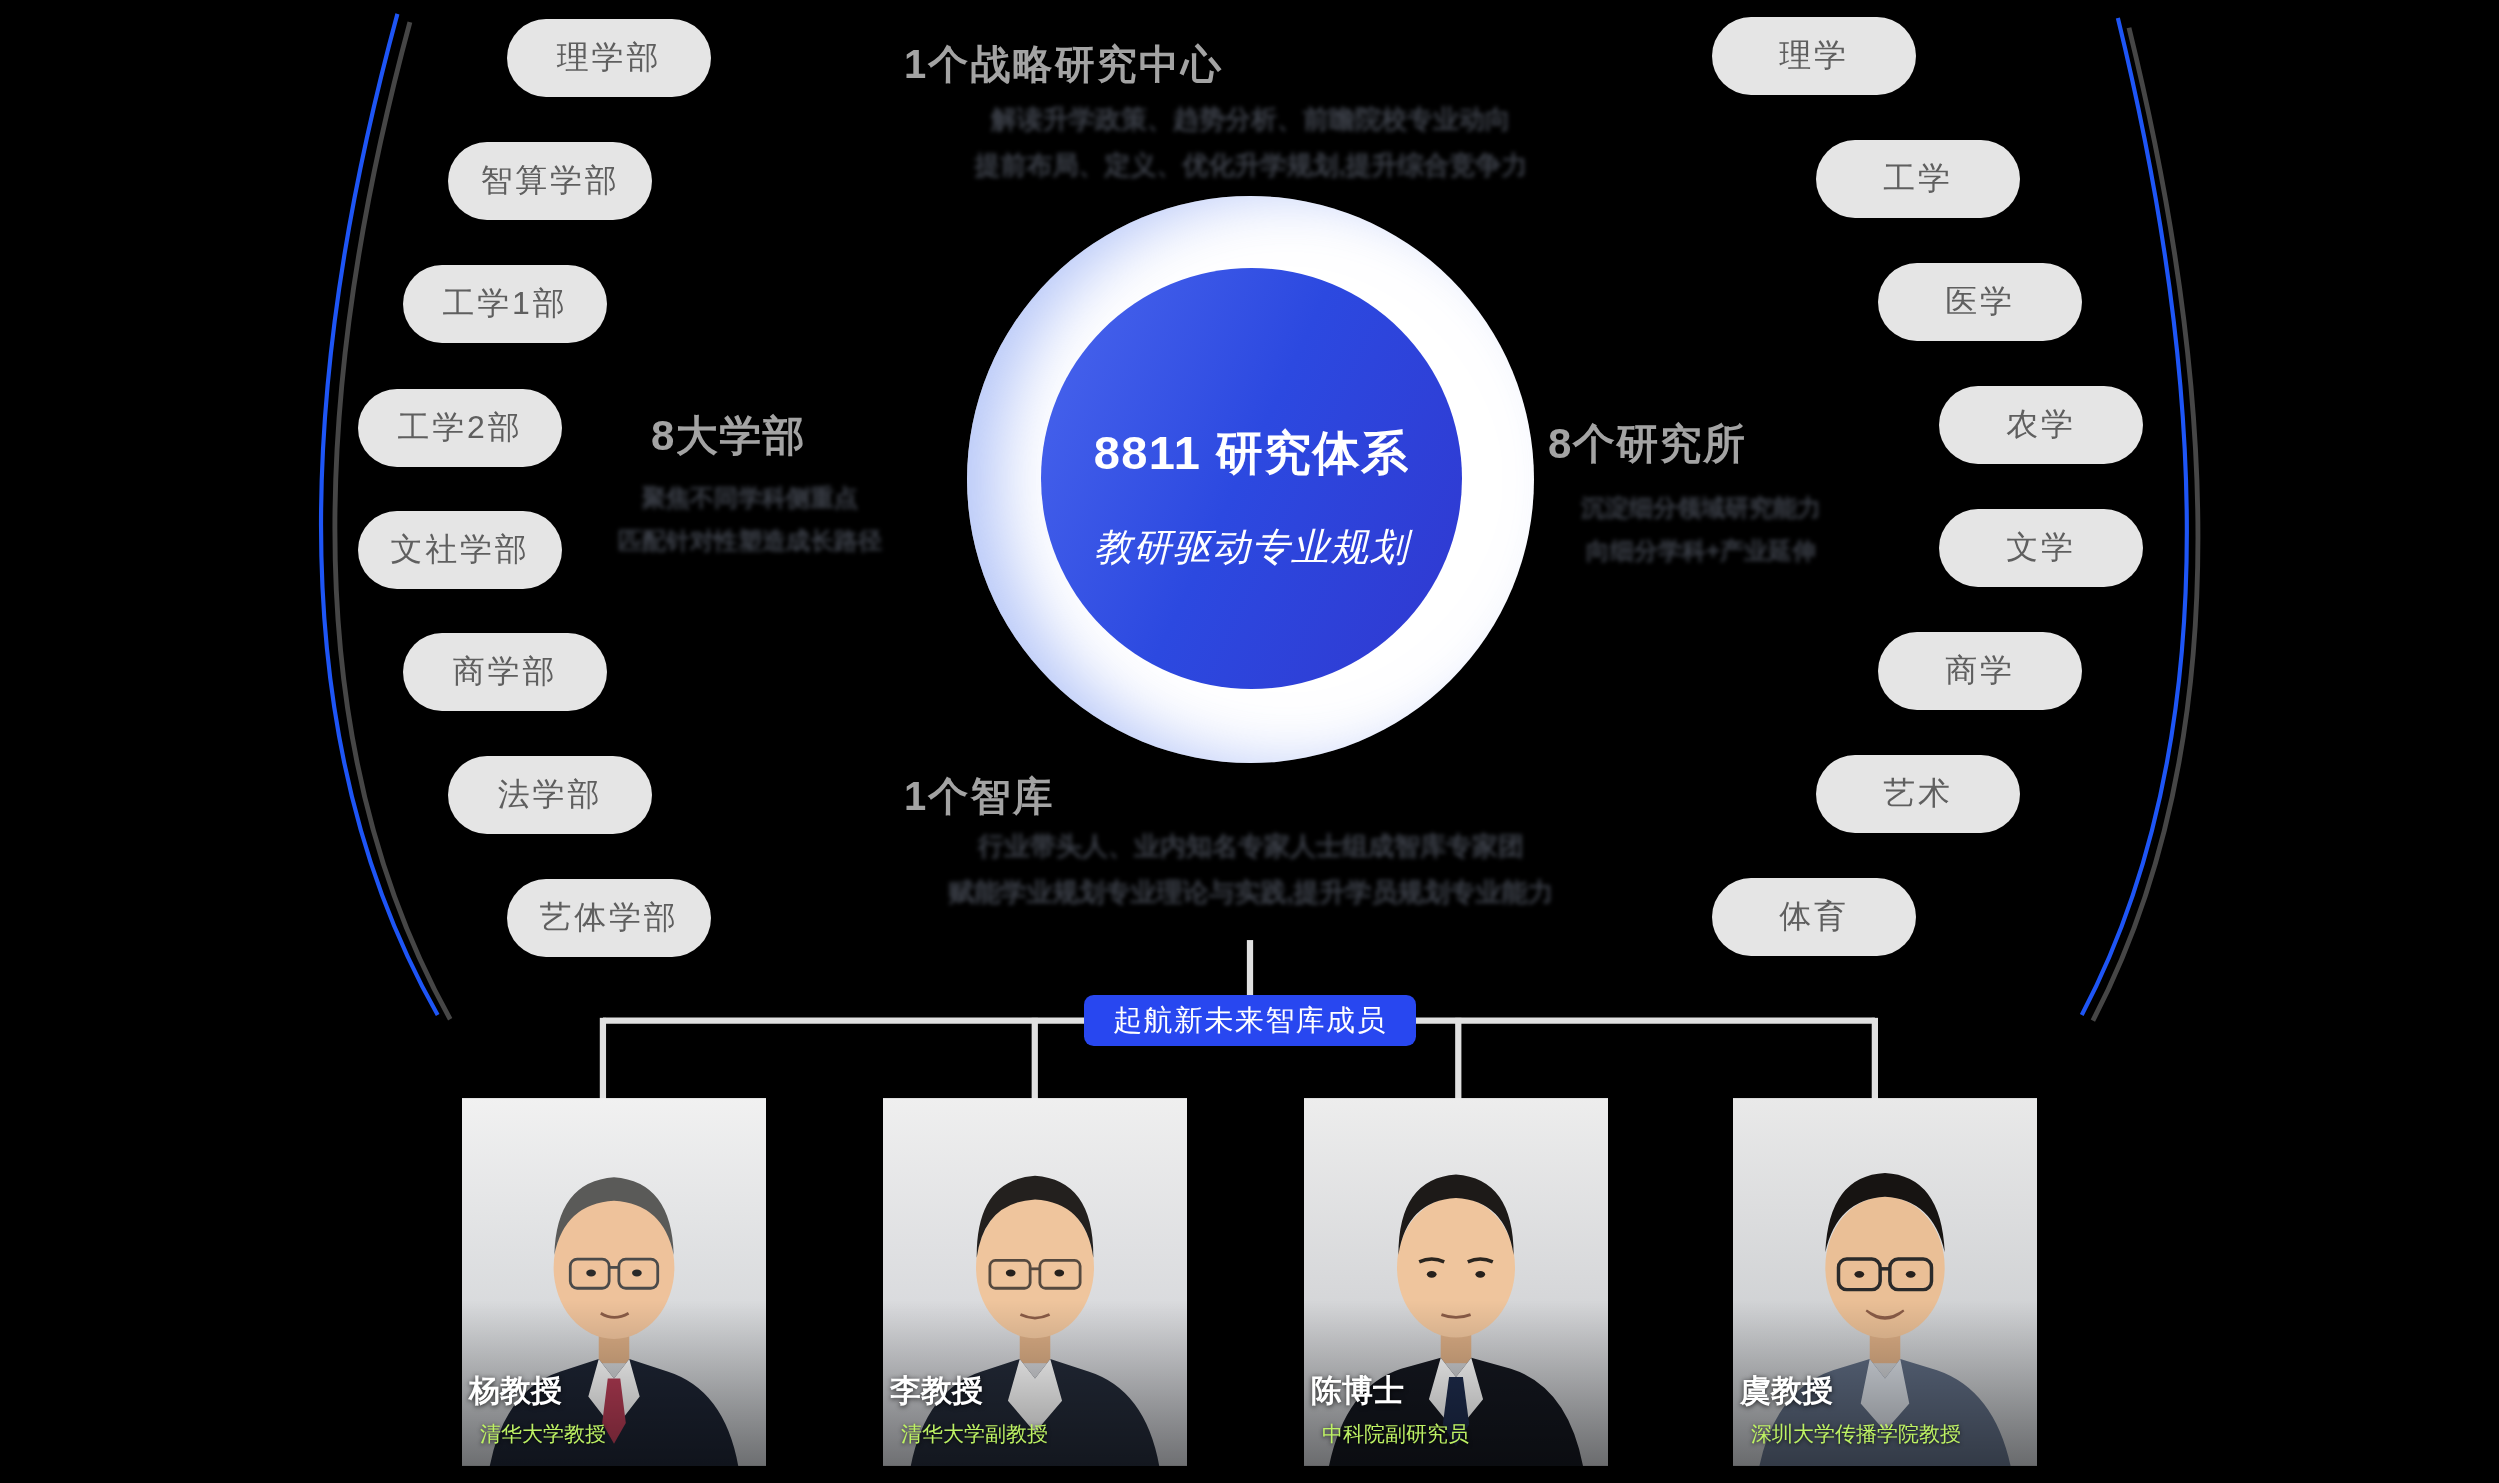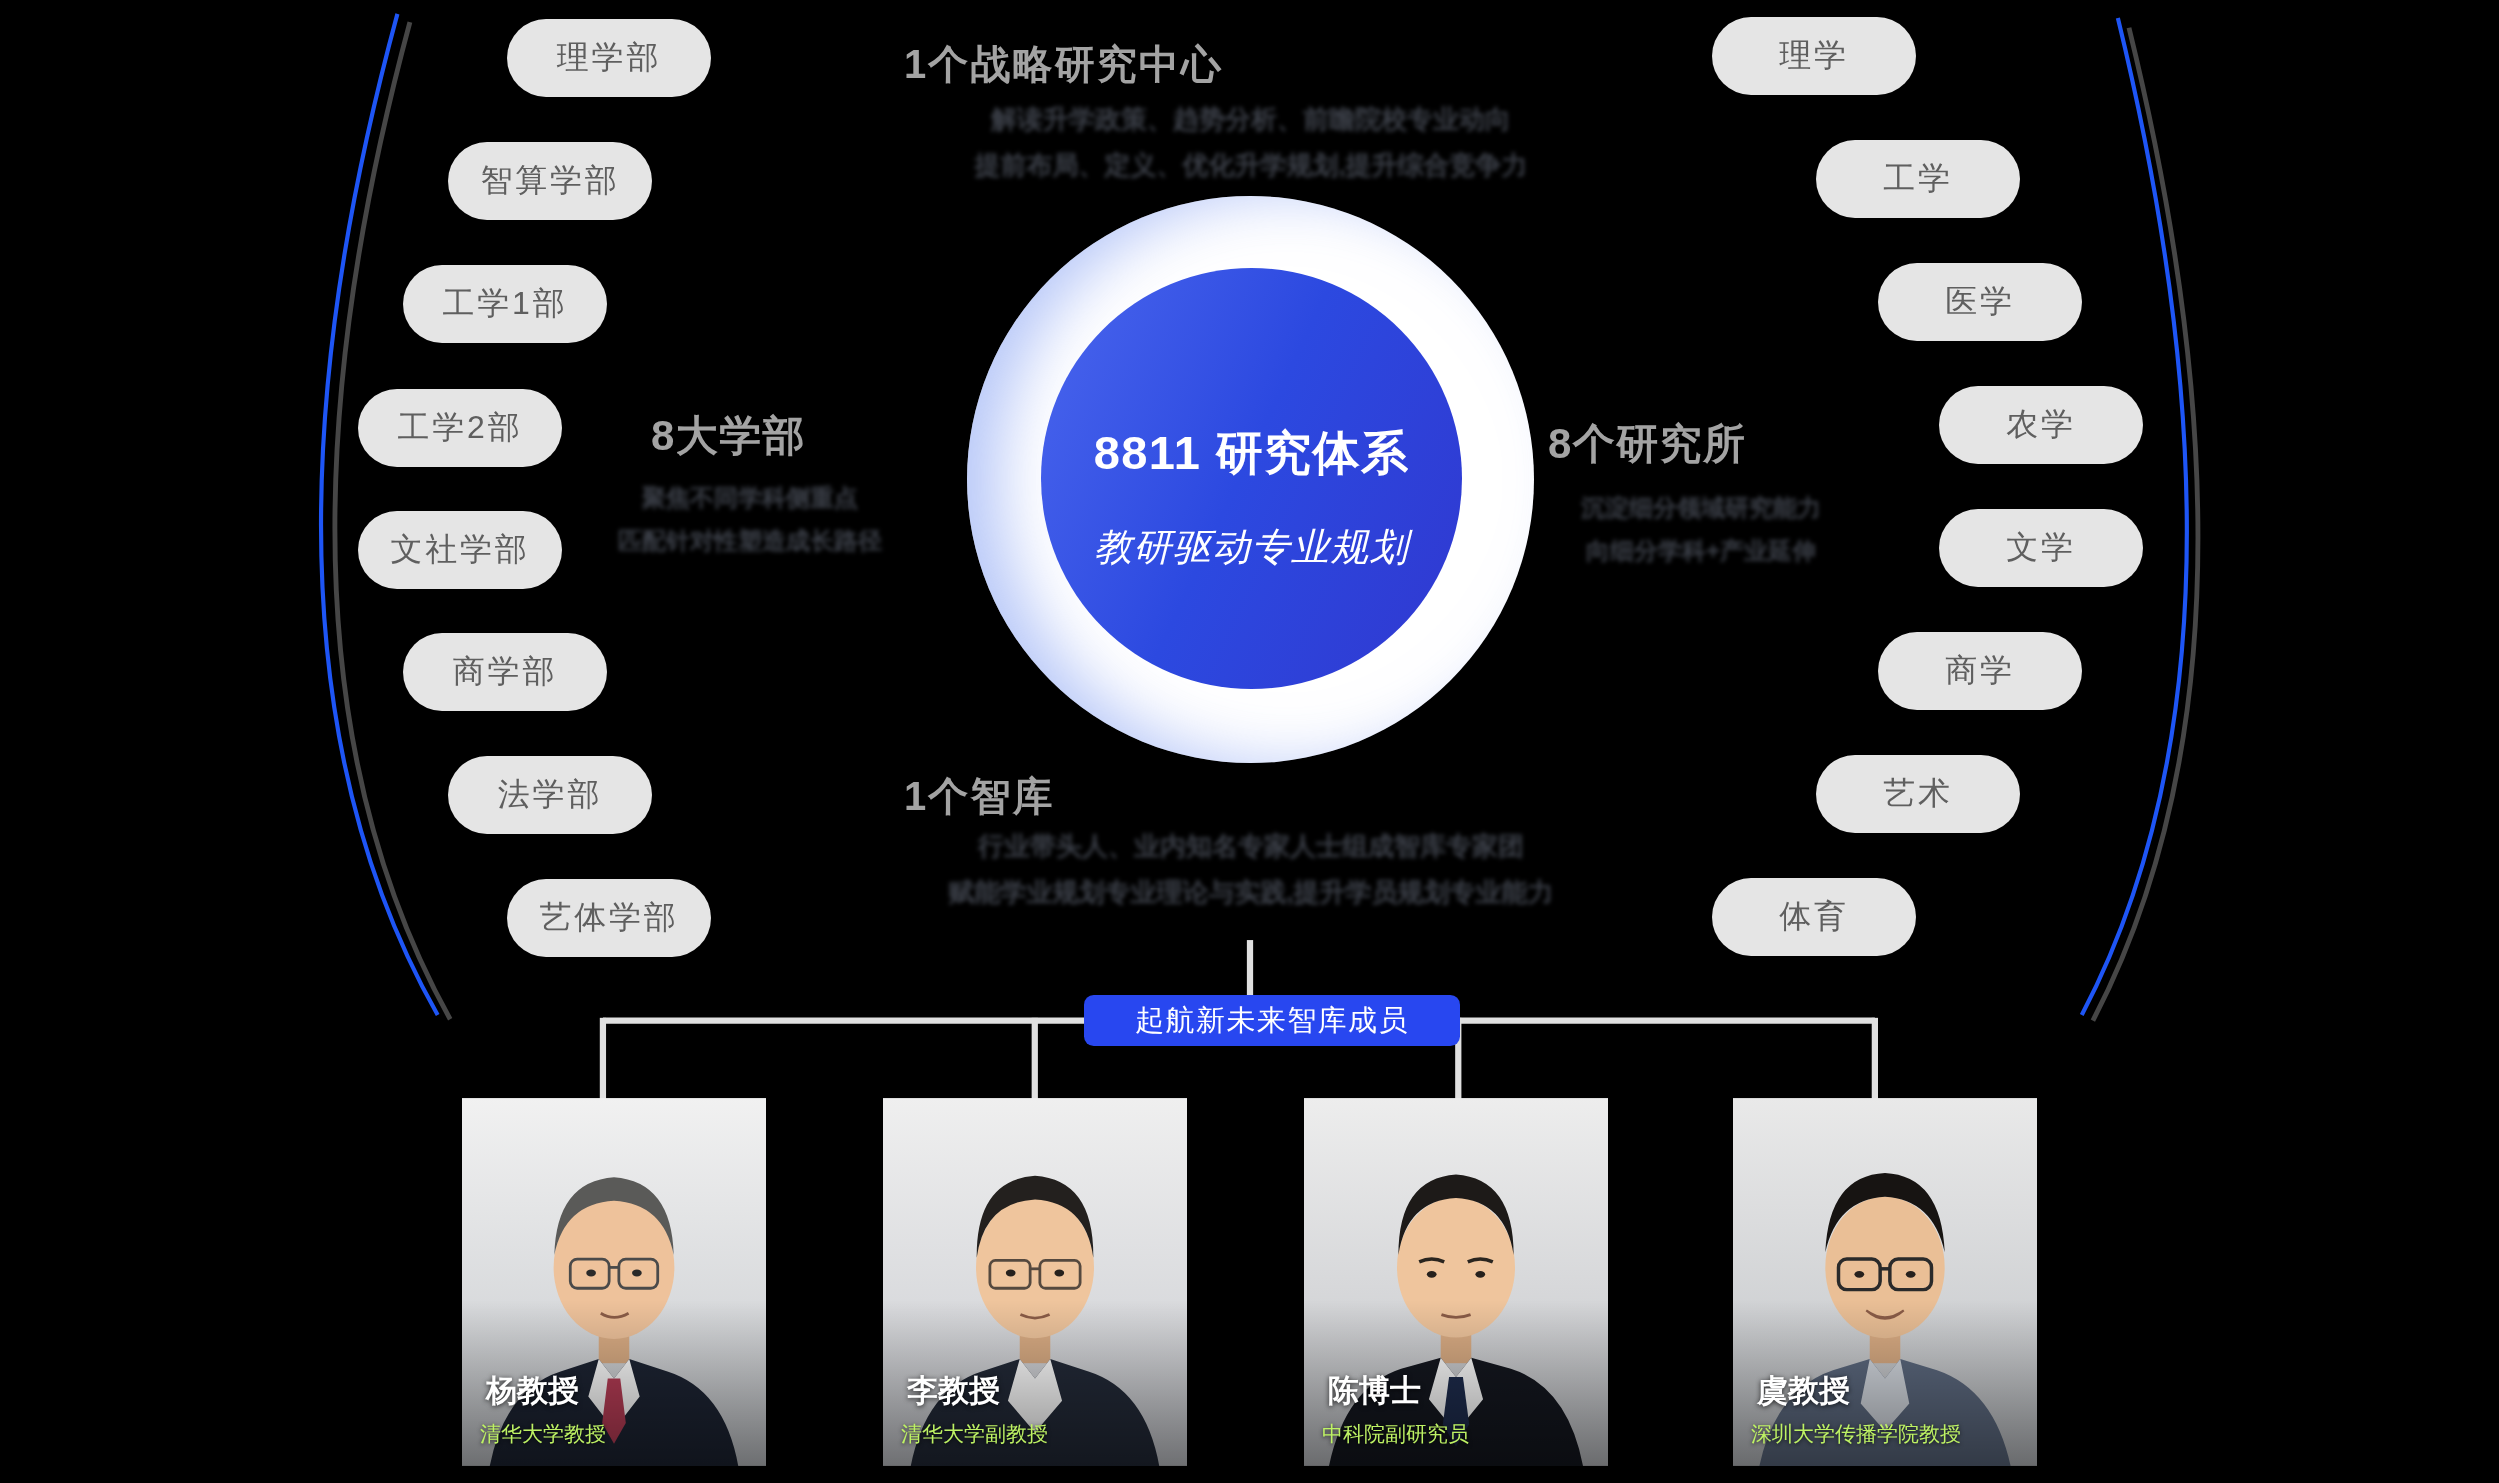--- a/index.html
+++ b/index.html
@@ -32,29 +32,29 @@
   .sec-title.bottom{left:904px;top:769px;width:694px;font-size:40px;letter-spacing:2.1px;}
   
   .desc{position:absolute;color:#3c4049;text-align:center;z-index:3;
         filter:blur(2.1px);font-weight:700;}
   .desc div{white-space:nowrap;}
   .desc.top{left:904px;top:97px;width:694px;font-size:26px;line-height:1.75;}
   .desc.left{left:597px;top:476px;width:306px;font-size:24px;line-height:1.8;}
   .desc.right{left:1548px;top:486px;width:306px;font-size:24px;line-height:1.8;}
   .desc.bottom{left:904px;top:824px;width:694px;font-size:26px;line-height:1.75;}
   
-  .badge{position:absolute;left:1084px;top:995px;width:376px;height:51px;z-index:5;
+  .badge{position:absolute;left:1084px;top:995px;width:332px;height:51px;z-index:5;
         background:#2847f0;border-radius:9.7px;color:#fff;font-size:29px;
         display:flex;align-items:center;justify-content:center;letter-spacing:1.4px;}
   
   .member{position:absolute;top:1098px;width:304px;height:368px;overflow:hidden;z-index:4;}
   .member svg{position:absolute;left:0;top:0;}
   .member .shade{position:absolute;left:0;bottom:0;width:100%;height:45%;
         background:linear-gradient(180deg,rgba(0,0,0,0),rgba(0,0,0,.45));}
-  .member-name{position:absolute;left:24px;bottom:54px;color:#fff;font-size:31px;
+  .member-name{position:absolute;left:7px;bottom:54px;color:#fff;font-size:31px;
         font-weight:900;text-shadow:0 1.4px 5.6px rgba(0,0,0,.8);text-align:center;}
   .member-title{position:absolute;left:18px;bottom:18px;color:#bef264;font-size:21px;
         text-shadow:0 1.4px 4.2px rgba(0,0,0,.8);}
 </style>
 </head>
 <body>
 
 <svg id="lines-layer" width="2500" height="1483" viewBox="0 0 3600 2136">
 
   <path d="M 590 32 Q 348 928 648 1468" stroke="#464646" stroke-width="7" fill="none"></path>

